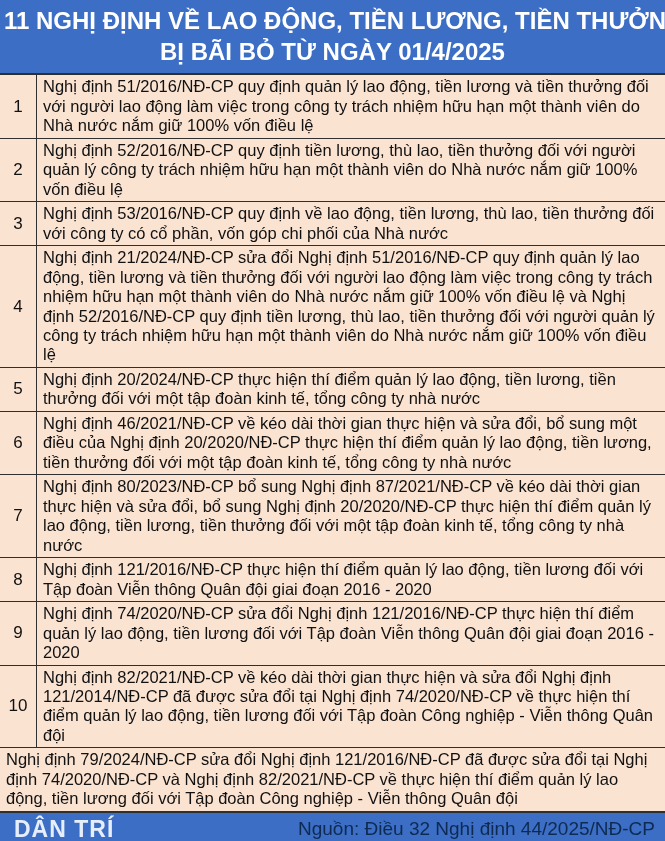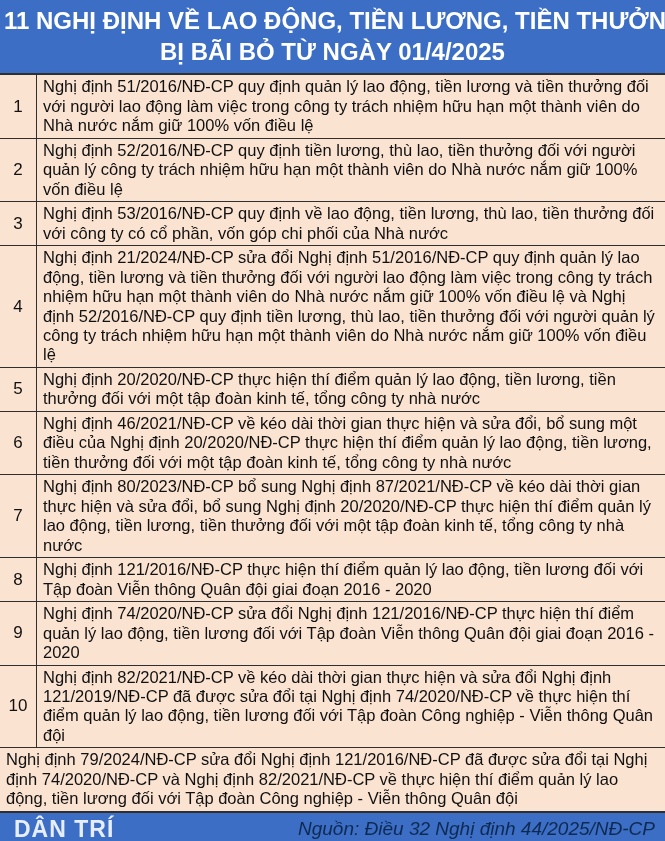--- a/index.html
+++ b/index.html
@@ -79,21 +79,20 @@
   }
   .logo {
     font-weight: 800;
     font-size: 23px;
     color: #e7eefb;
     letter-spacing: 1px;
     transform: scaleY(1.05);
     font-family: "Liberation Sans", sans-serif;
   }
   .source {
-    font-style: italic;
     font-size: 19px;
     color: #0f2a52;
     font-family: "Liberation Sans", sans-serif;
   }
 </style>
 </head>
 <body>
 
 <div id="infographic">
 
@@ -124,21 +123,21 @@
       </div>
       <div class="row">
         <div class="cell-num">4</div>
         <div class="cell-text">
           <span>Nghị định 21/2024/NĐ-CP sửa đổi Nghị định 51/2016/NĐ-CP quy định quản lý lao động, tiền lương và tiền thưởng đối với người lao động làm việc trong công ty trách nhiệm hữu hạn một thành viên do Nhà nước nắm giữ 100% vốn điều lệ và Nghị định 52/2016/NĐ-CP quy định tiền lương, thù lao, tiền thưởng đối với người quản lý công ty trách nhiệm hữu hạn một thành viên do Nhà nước nắm giữ 100% vốn điều lệ</span>
         </div>
       </div>
       <div class="row">
         <div class="cell-num">5</div>
         <div class="cell-text">
-          <span>Nghị định 20/2020/NĐ-CP thực hiện thí điểm quản lý lao động, tiền lương, tiền thưởng đối với một tập đoàn kinh tế, tổng công ty nhà nước</span>
+          <span>Nghị định 20/2024/NĐ-CP thực hiện thí điểm quản lý lao động, tiền lương, tiền thưởng đối với một tập đoàn kinh tế, tổng công ty nhà nước</span>
         </div>
       </div>
       <div class="row">
         <div class="cell-num">6</div>
         <div class="cell-text">
           <span>Nghị định 46/2021/NĐ-CP về kéo dài thời gian thực hiện và sửa đổi, bổ sung một điều của Nghị định 20/2020/NĐ-CP thực hiện thí điểm quản lý lao động, tiền lương, tiền thưởng đối với một tập đoàn kinh tế, tổng công ty nhà nước</span>
         </div>
       </div>
       <div class="row">
         <div class="cell-num">7</div>
@@ -154,21 +153,21 @@
       </div>
       <div class="row">
         <div class="cell-num">9</div>
         <div class="cell-text">
           <span>Nghị định 74/2020/NĐ-CP sửa đổi Nghị định 121/2016/NĐ-CP thực hiện thí điểm quản lý lao động, tiền lương đối với Tập đoàn Viễn thông Quân đội giai đoạn 2016 - 2020</span>
         </div>
       </div>
       <div class="row">
         <div class="cell-num">10</div>
         <div class="cell-text">
-          <span>Nghị định 82/2021/NĐ-CP về kéo dài thời gian thực hiện và sửa đổi Nghị định 121/2019/NĐ-CP đã được sửa đổi tại Nghị định 74/2020/NĐ-CP về thực hiện thí điểm quản lý lao động, tiền lương đối với Tập đoàn Công nghiệp - Viễn thông Quân đội</span>
+          <span>Nghị định 82/2021/NĐ-CP về kéo dài thời gian thực hiện và sửa đổi Nghị định 121/2014/NĐ-CP đã được sửa đổi tại Nghị định 74/2020/NĐ-CP về thực hiện thí điểm quản lý lao động, tiền lương đối với Tập đoàn Công nghiệp - Viễn thông Quân đội</span>
         </div>
       </div>
       <div class="row">
         <div class="cell-text">
           <span>Nghị định 79/2024/NĐ-CP sửa đổi Nghị định 121/2016/NĐ-CP đã được sửa đổi tại Nghị định 74/2020/NĐ-CP và Nghị định 82/2021/NĐ-CP về thực hiện thí điểm quản lý lao động, tiền lương đối với Tập đoàn Công nghiệp - Viễn thông Quân đội</span>
         </div>
       </div>
     </div>
 
   <div class="footer">

